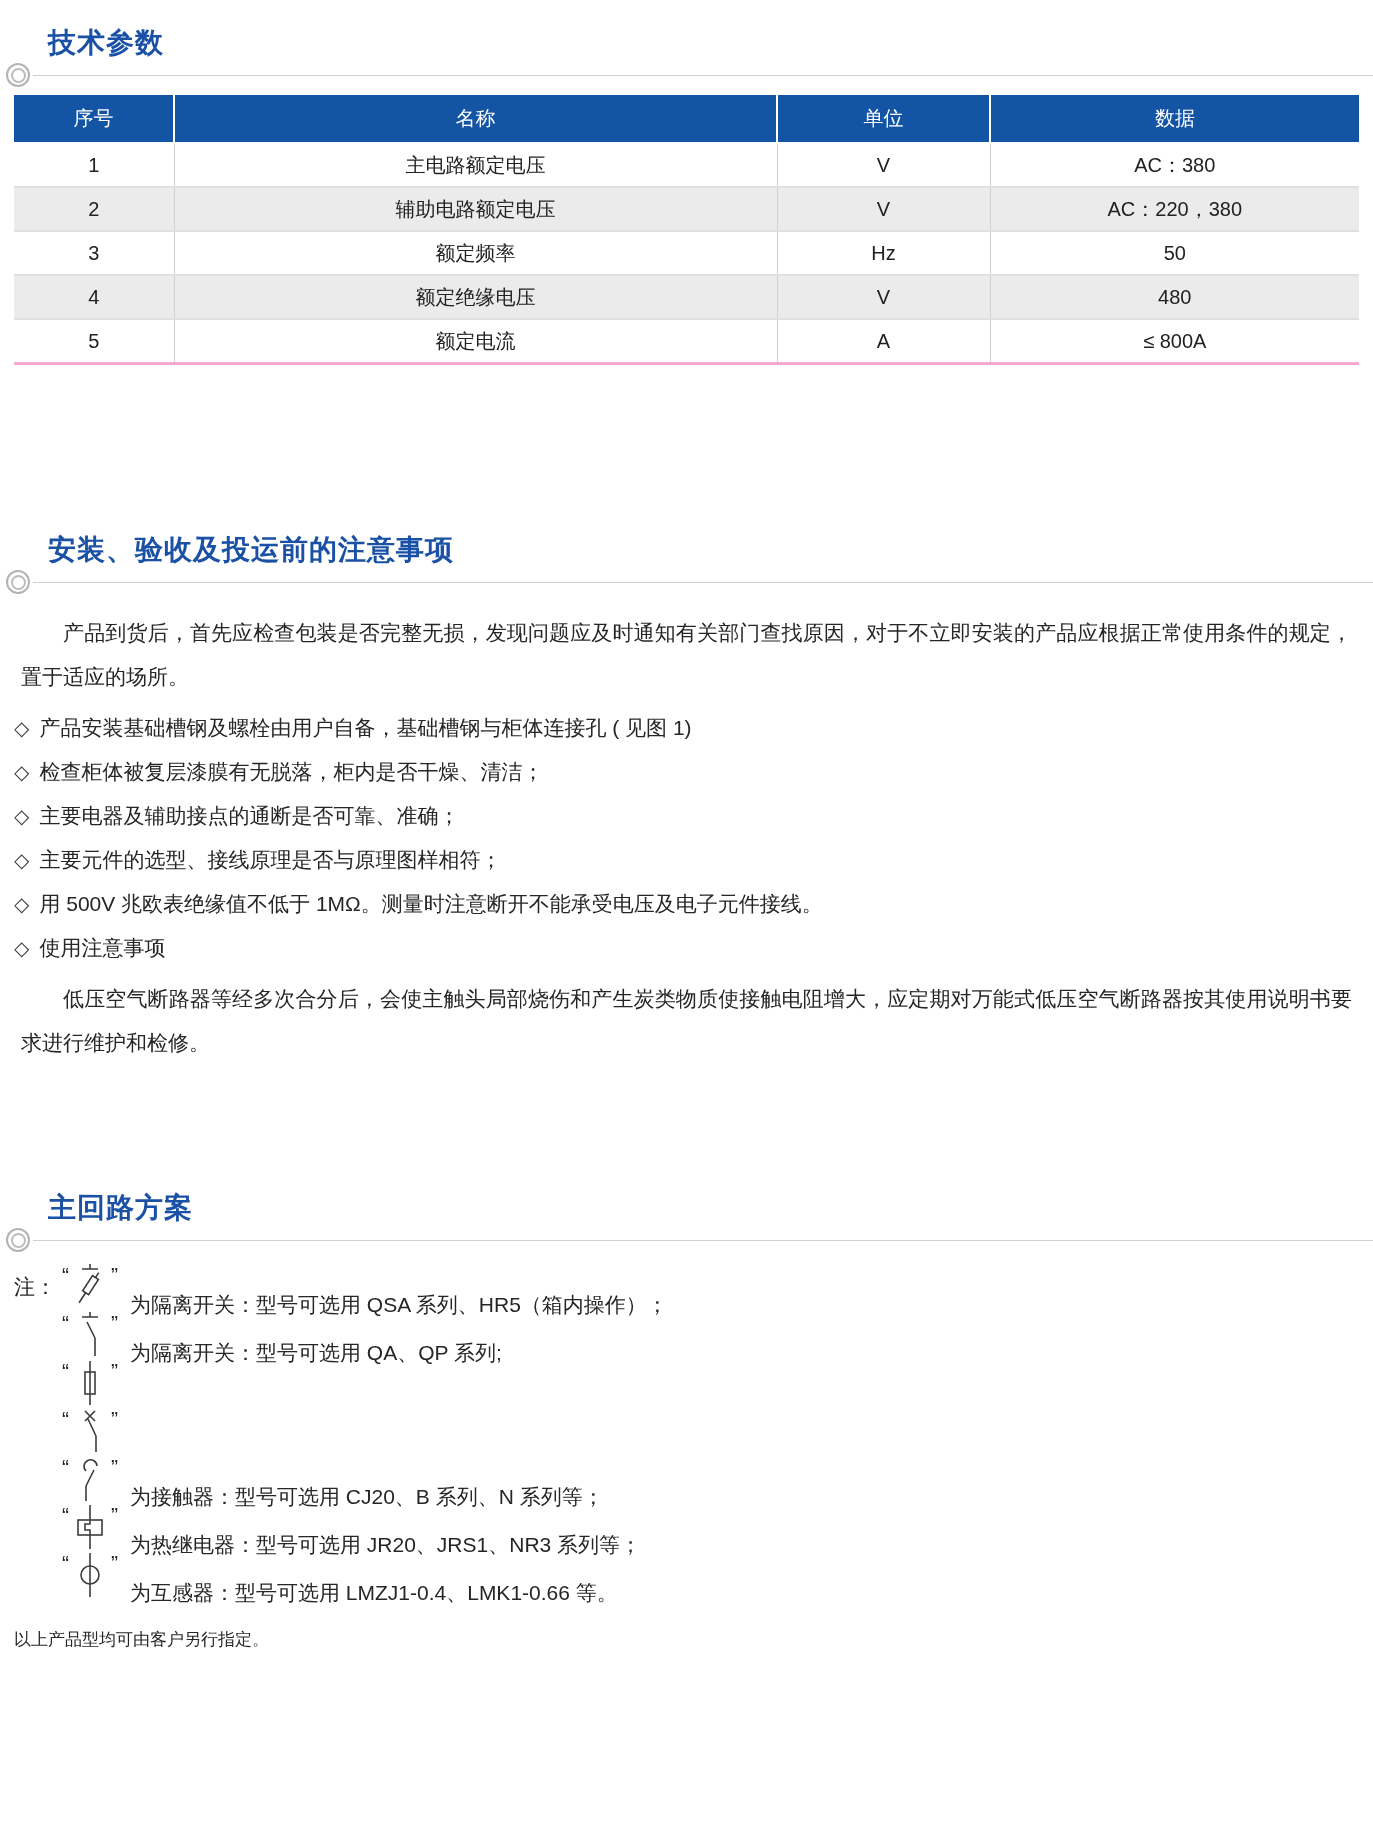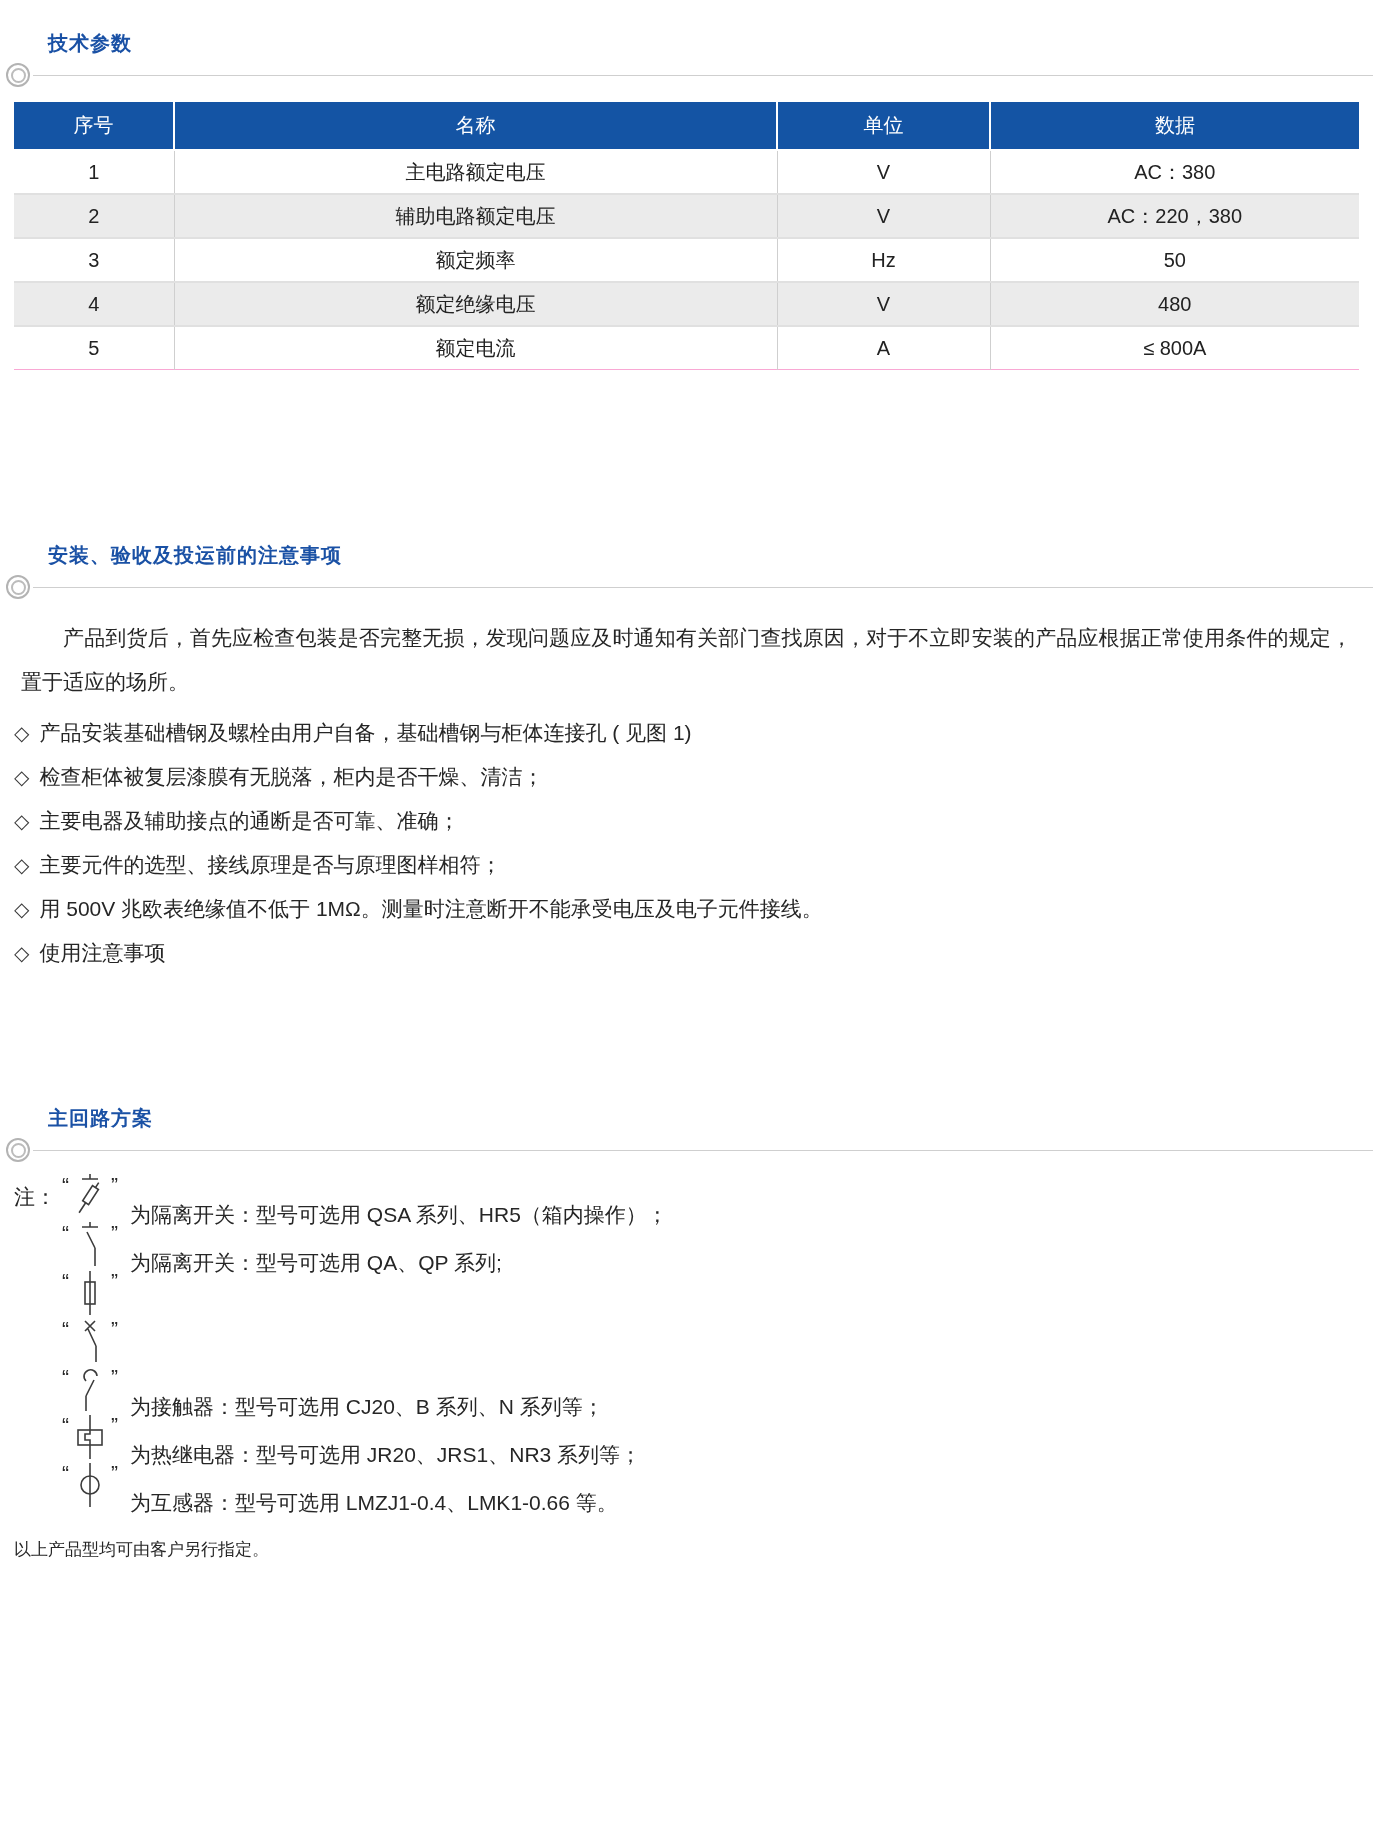--- a/index.html
+++ b/index.html
@@ -1,28 +1,28 @@
 <!DOCTYPE html>
 <html lang="zh"><head>
 <meta charset="utf-8">
 <style>
   html,body{margin:0;padding:0;background:#ffffff;}
   body{font-family:"Liberation Sans","DejaVu Sans",sans-serif;}
   .page{width:1373px;height:1848px;background:#ffffff;overflow:hidden;position:relative;}
 
   
-  .sec-title{margin:0 0 0 48px;font-size:20px;font-weight:bold;color:#1a51a5;line-height:30px;letter-spacing:1px;}
+  .sec-title{margin:0 0 0 48px;font-size:28px;font-weight:bold;color:#1a51a5;line-height:30px;letter-spacing:1px;}
   .sec-rule{display:flex;align-items:center;margin-top:2px;height:30px;}
   .ring{width:24px;height:24px;border:2px solid #b3b3b3;border-radius:50%;margin-left:6px;box-sizing:border-box;display:flex;align-items:center;justify-content:center;background:#fff;flex:none;}
   .ring::after{content:"";width:15px;height:15px;border:2px solid #bcbcbc;border-radius:50%;box-sizing:border-box;}
   .rule-line{flex:1;height:0;border-top:1px solid #cfcfcf;margin-left:3px;}
 
   
   .sec-tech{padding-top:28px;}
-  table.tech{border-collapse:collapse;table-layout:fixed;width:1345px;margin:12px 14px 0;border-bottom:1px solid #f9a8d4;}
+  table.tech{border-collapse:collapse;table-layout:fixed;width:1345px;margin:5px 14px 0;border-bottom:3px solid #f9a8d4;}
   table.tech th{background:#1454a4;color:#ffffff;font-weight:normal;font-size:20px;height:45px;border-left:2px solid #ffffff;text-align:center;}
   table.tech th:first-child{border-left:none;}
   table.tech td{font-size:20px;height:40px;text-align:center;color:#222222;border-top:2px solid #e0e0e0;border-left:1px solid #cfcfcf;}
   table.tech td:first-child{border-left:none;}
   table.tech tbody tr:first-child td{border-top:2px solid #ffffff;}
   table.tech tbody tr:nth-child(even){background:#ebebeb;}
 
   
   .sec-install{margin-top:170px;}
   .body-text{margin:14px 14px 0;font-size:21px;color:#262626;}
@@ -113,20 +113,21 @@
     <div class="body-text">
       <p class="para">产品到货后，首先应检查包装是否完整无损，发现问题应及时通知有关部门查找原因，对于不立即安装的产品应根据正常使用条件的规定，置于适应的场所。</p>
       <div>
           <div class="bullet"><span class="diamond">◇</span><span>产品安装基础槽钢及螺栓由用户自备，基础槽钢与柜体连接孔 ( 见图 1)</span></div>
           <div class="bullet"><span class="diamond">◇</span><span>检查柜体被复层漆膜有无脱落，柜内是否干燥、清洁；</span></div>
           <div class="bullet"><span class="diamond">◇</span><span>主要电器及辅助接点的通断是否可靠、准确；</span></div>
           <div class="bullet"><span class="diamond">◇</span><span>主要元件的选型、接线原理是否与原理图样相符；</span></div>
           <div class="bullet"><span class="diamond">◇</span><span>用 500V 兆欧表绝缘值不低于 1MΩ。测量时注意断开不能承受电压及电子元件接线。</span></div>
           <div class="bullet"><span class="diamond">◇</span><span>使用注意事项</span></div>
         </div>
+      <p class="para">低压空气断路器等经多次合分后，会使主触头局部烧伤和产生炭类物质使接触电阻增大，应定期对万能式低压空气断路器按其使用说明书要求进行维护和检修。</p>
     </div>
   </section>
 
   <section class="sec-circuit">
     <h2 class="sec-title">主回路方案</h2>
     <div class="sec-rule">
       <span class="ring"></span>
       <span class="rule-line"></span>
     </div>
 

